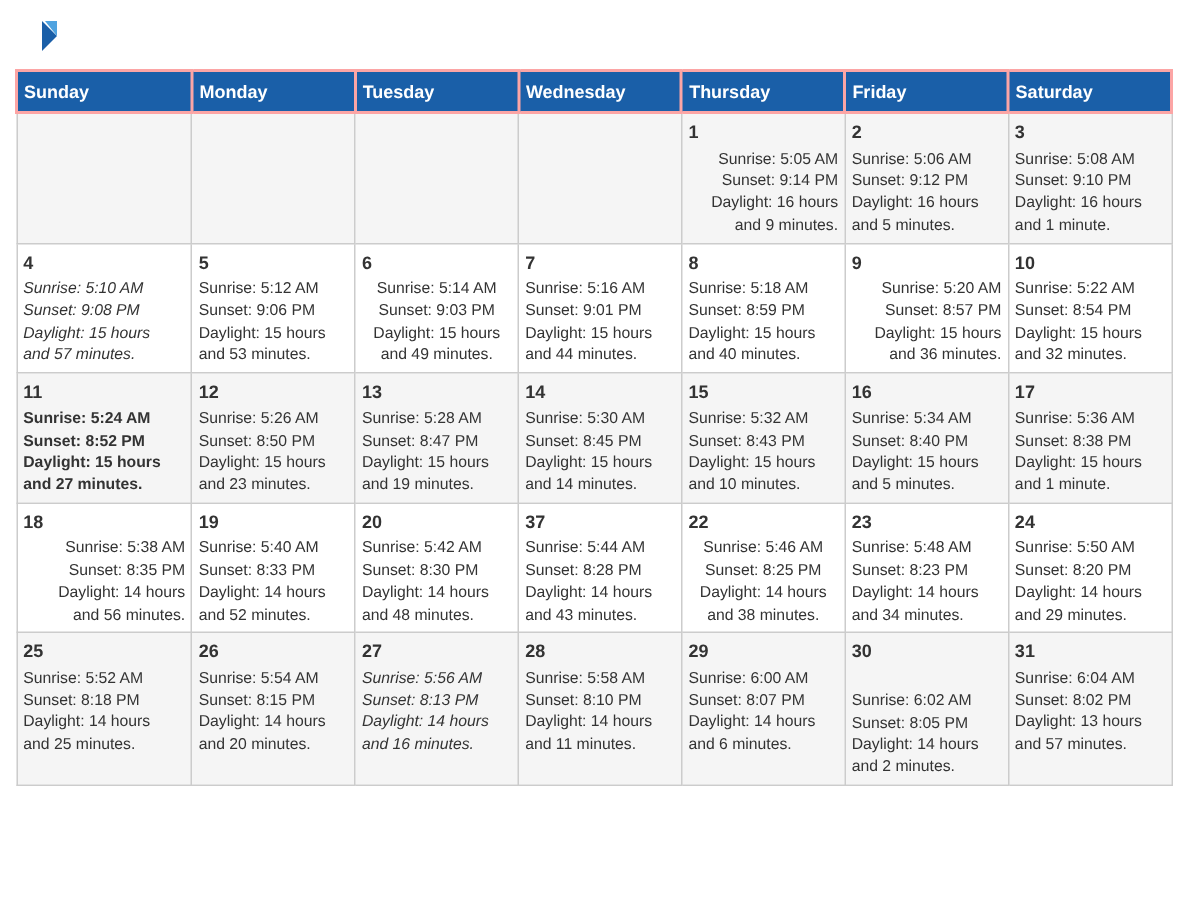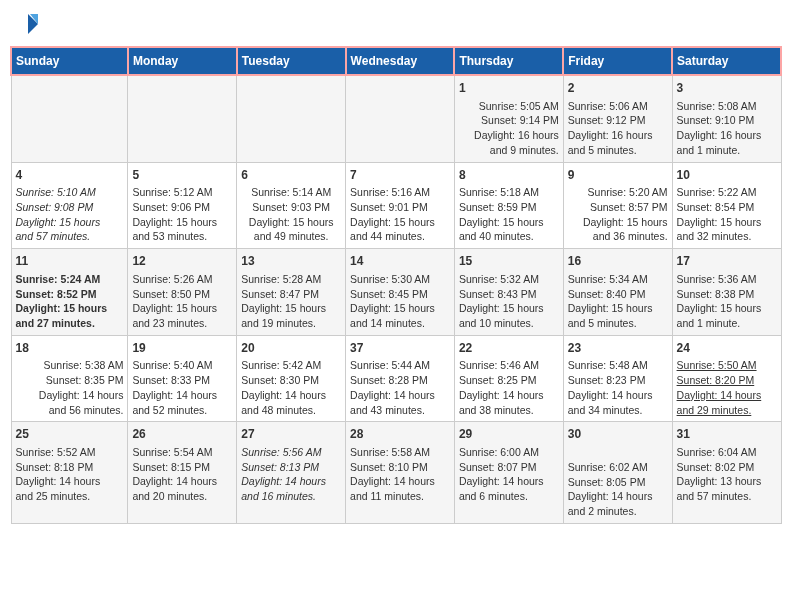--- a/index.html
+++ b/index.html
@@ -271,35 +271,35 @@
         </td>
         <td>
           <span class="cell-date">37</span>
           <div class="cell-info" style="white-space: pre-line;">Sunrise: 5:44 AM
 Sunset: 8:28 PM
 Daylight: 14 hours
 and 43 minutes.</div>
         </td>
         <td>
           <span class="cell-date">22</span>
-          <div class="cell-info" style="white-space: pre-line;">Sunrise: 5:46 AM
+          <div class="cell-info" style="white-space: pre-line; text-align: center;">Sunrise: 5:46 AM
 Sunset: 8:25 PM
 Daylight: 14 hours
 and 38 minutes.</div>
         </td>
         <td>
           <span class="cell-date">23</span>
           <div class="cell-info" style="white-space: pre-line;">Sunrise: 5:48 AM
 Sunset: 8:23 PM
 Daylight: 14 hours
 and 34 minutes.</div>
         </td>
         <td>
           <span class="cell-date">24</span>
-          <div class="cell-info" style="white-space: pre-line; text-decoration: underline;">Sunrise: 5:50 AM
+          <div class="cell-info" style="white-space: pre-line;">Sunrise: 5:50 AM
 Sunset: 8:20 PM
 Daylight: 14 hours
 and 29 minutes.</div>
         </td>
       </tr>
       <tr>
         <td>
           <span class="cell-date">25</span>
           <div class="cell-info" style="white-space: pre-line;">Sunrise: 5:52 AM
 Sunset: 8:18 PM

